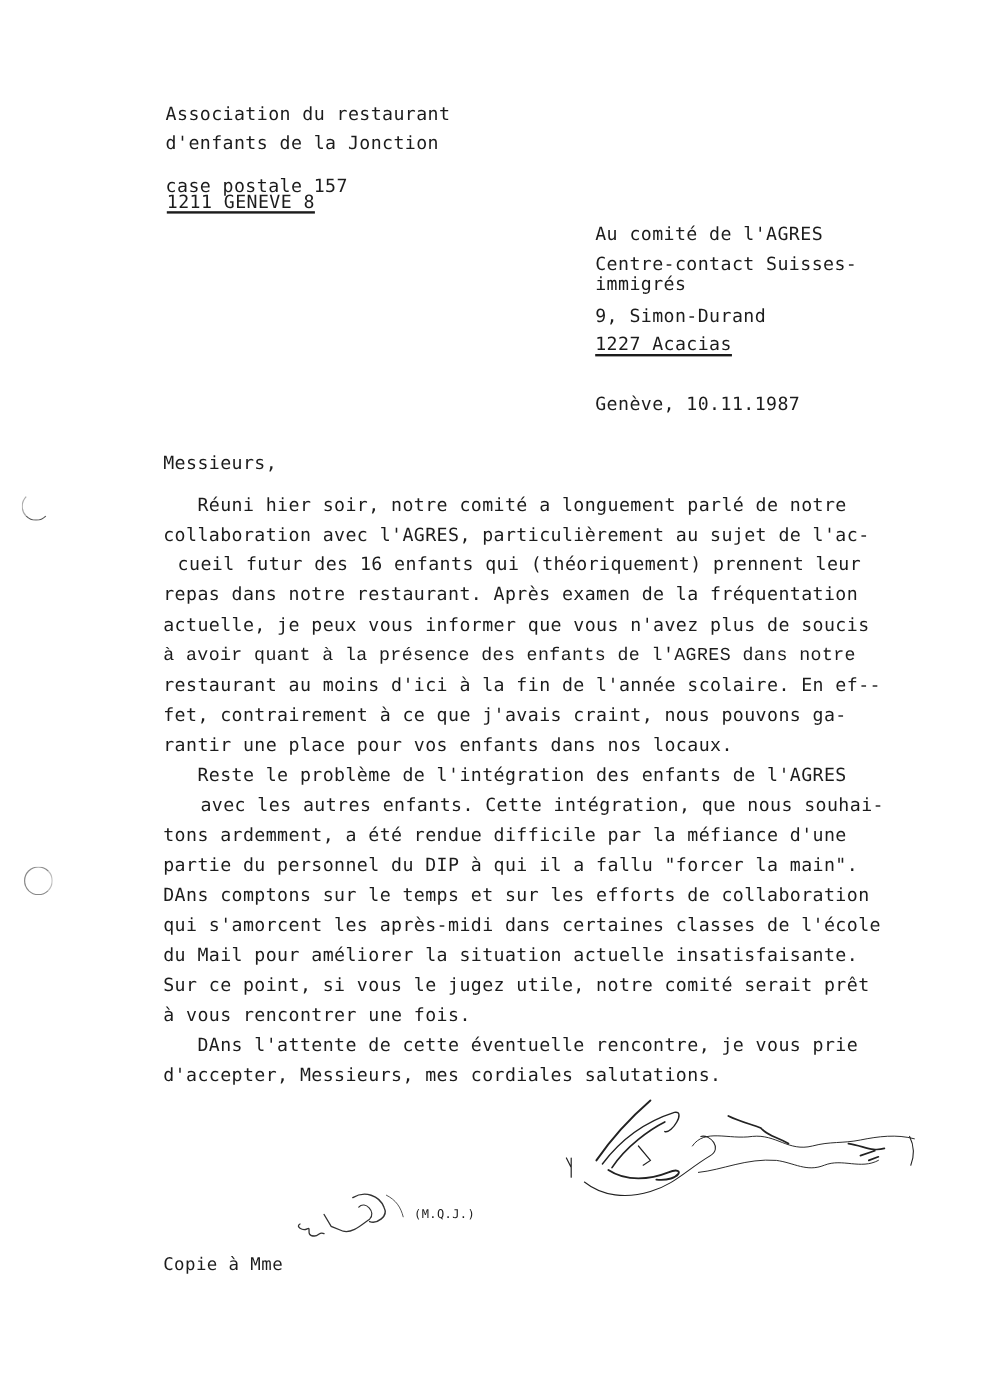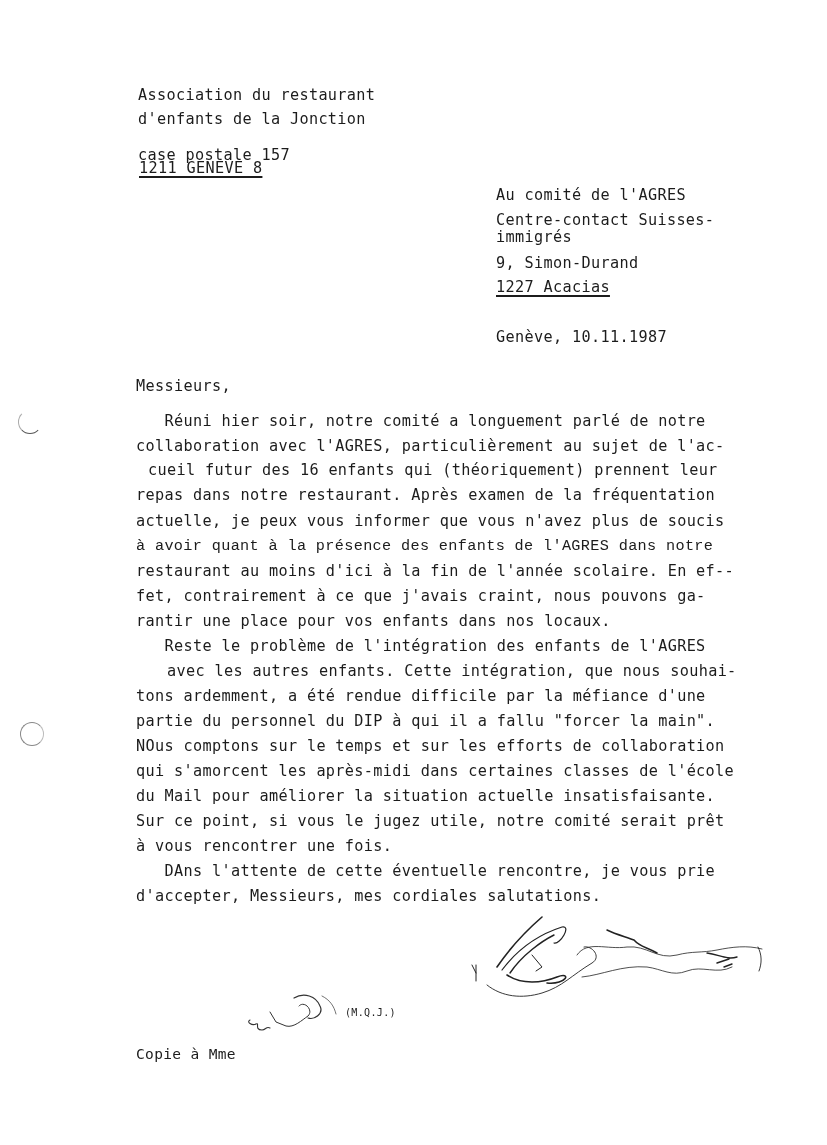--- a/index.html
+++ b/index.html
@@ -53,21 +53,21 @@
     <div class="line" style="left:136px; top:485px;">repas dans notre restaurant. Après examen de la fréquentation</div>
     <div class="line" style="left:136px; top:511px;">actuelle, je peux vous informer que vous n'avez plus de soucis</div>
     <div class="line" style="left:136px; top:536px;font-family:Liberation Mono, monospace;">à avoir quant à la présence des enfants de l'AGRES dans notre</div>
     <div class="line" style="left:136px; top:561px;">restaurant au moins d'ici à la fin de l'année scolaire. En ef--</div>
     <div class="line" style="left:136px; top:586px;">fet, contrairement à ce que j'avais craint, nous pouvons ga-</div>
     <div class="line" style="left:136px; top:611px;">rantir une place pour vos enfants dans nos locaux.</div>
     <div class="line" style="left:136px; top:636px;">   Reste le problème de l'intégration des enfants de l'AGRES</div>
     <div class="line" style="left:136px; top:661px;margin-left:31px;">avec les autres enfants. Cette intégration, que nous souhai-</div>
     <div class="line" style="left:136px; top:686px;">tons ardemment, a été rendue difficile par la méfiance d'une</div>
     <div class="line" style="left:136px; top:711px;">partie du personnel du DIP à qui il a fallu "forcer la main".</div>
-    <div class="line" style="left:136px; top:736px;">NOus comptons sur le temps et sur les efforts de collaboration</div>
+    <div class="line" style="left:136px; top:736px;">DAns comptons sur le temps et sur les efforts de collaboration</div>
     <div class="line" style="left:136px; top:761px;">qui s'amorcent les après-midi dans certaines classes de l'école</div>
     <div class="line" style="left:136px; top:786px;">du Mail pour améliorer la situation actuelle insatisfaisante.</div>
     <div class="line" style="left:136px; top:811px;">Sur ce point, si vous le jugez utile, notre comité serait prêt</div>
     <div class="line" style="left:136px; top:836px;">à vous rencontrer une fois.</div>
     <div class="line" style="left:136px; top:861px;">   DAns l'attente de cette éventuelle rencontre, je vous prie</div>
     <div class="line" style="left:136px; top:886px;">d'accepter, Messieurs, mes cordiales salutations.</div>
   </div>
 
   <svg class="sig" style="left:462px; top:905px;" width="330" height="105" viewBox="0 0 330 105">
     <g fill="none" stroke="#222" stroke-linecap="round">

